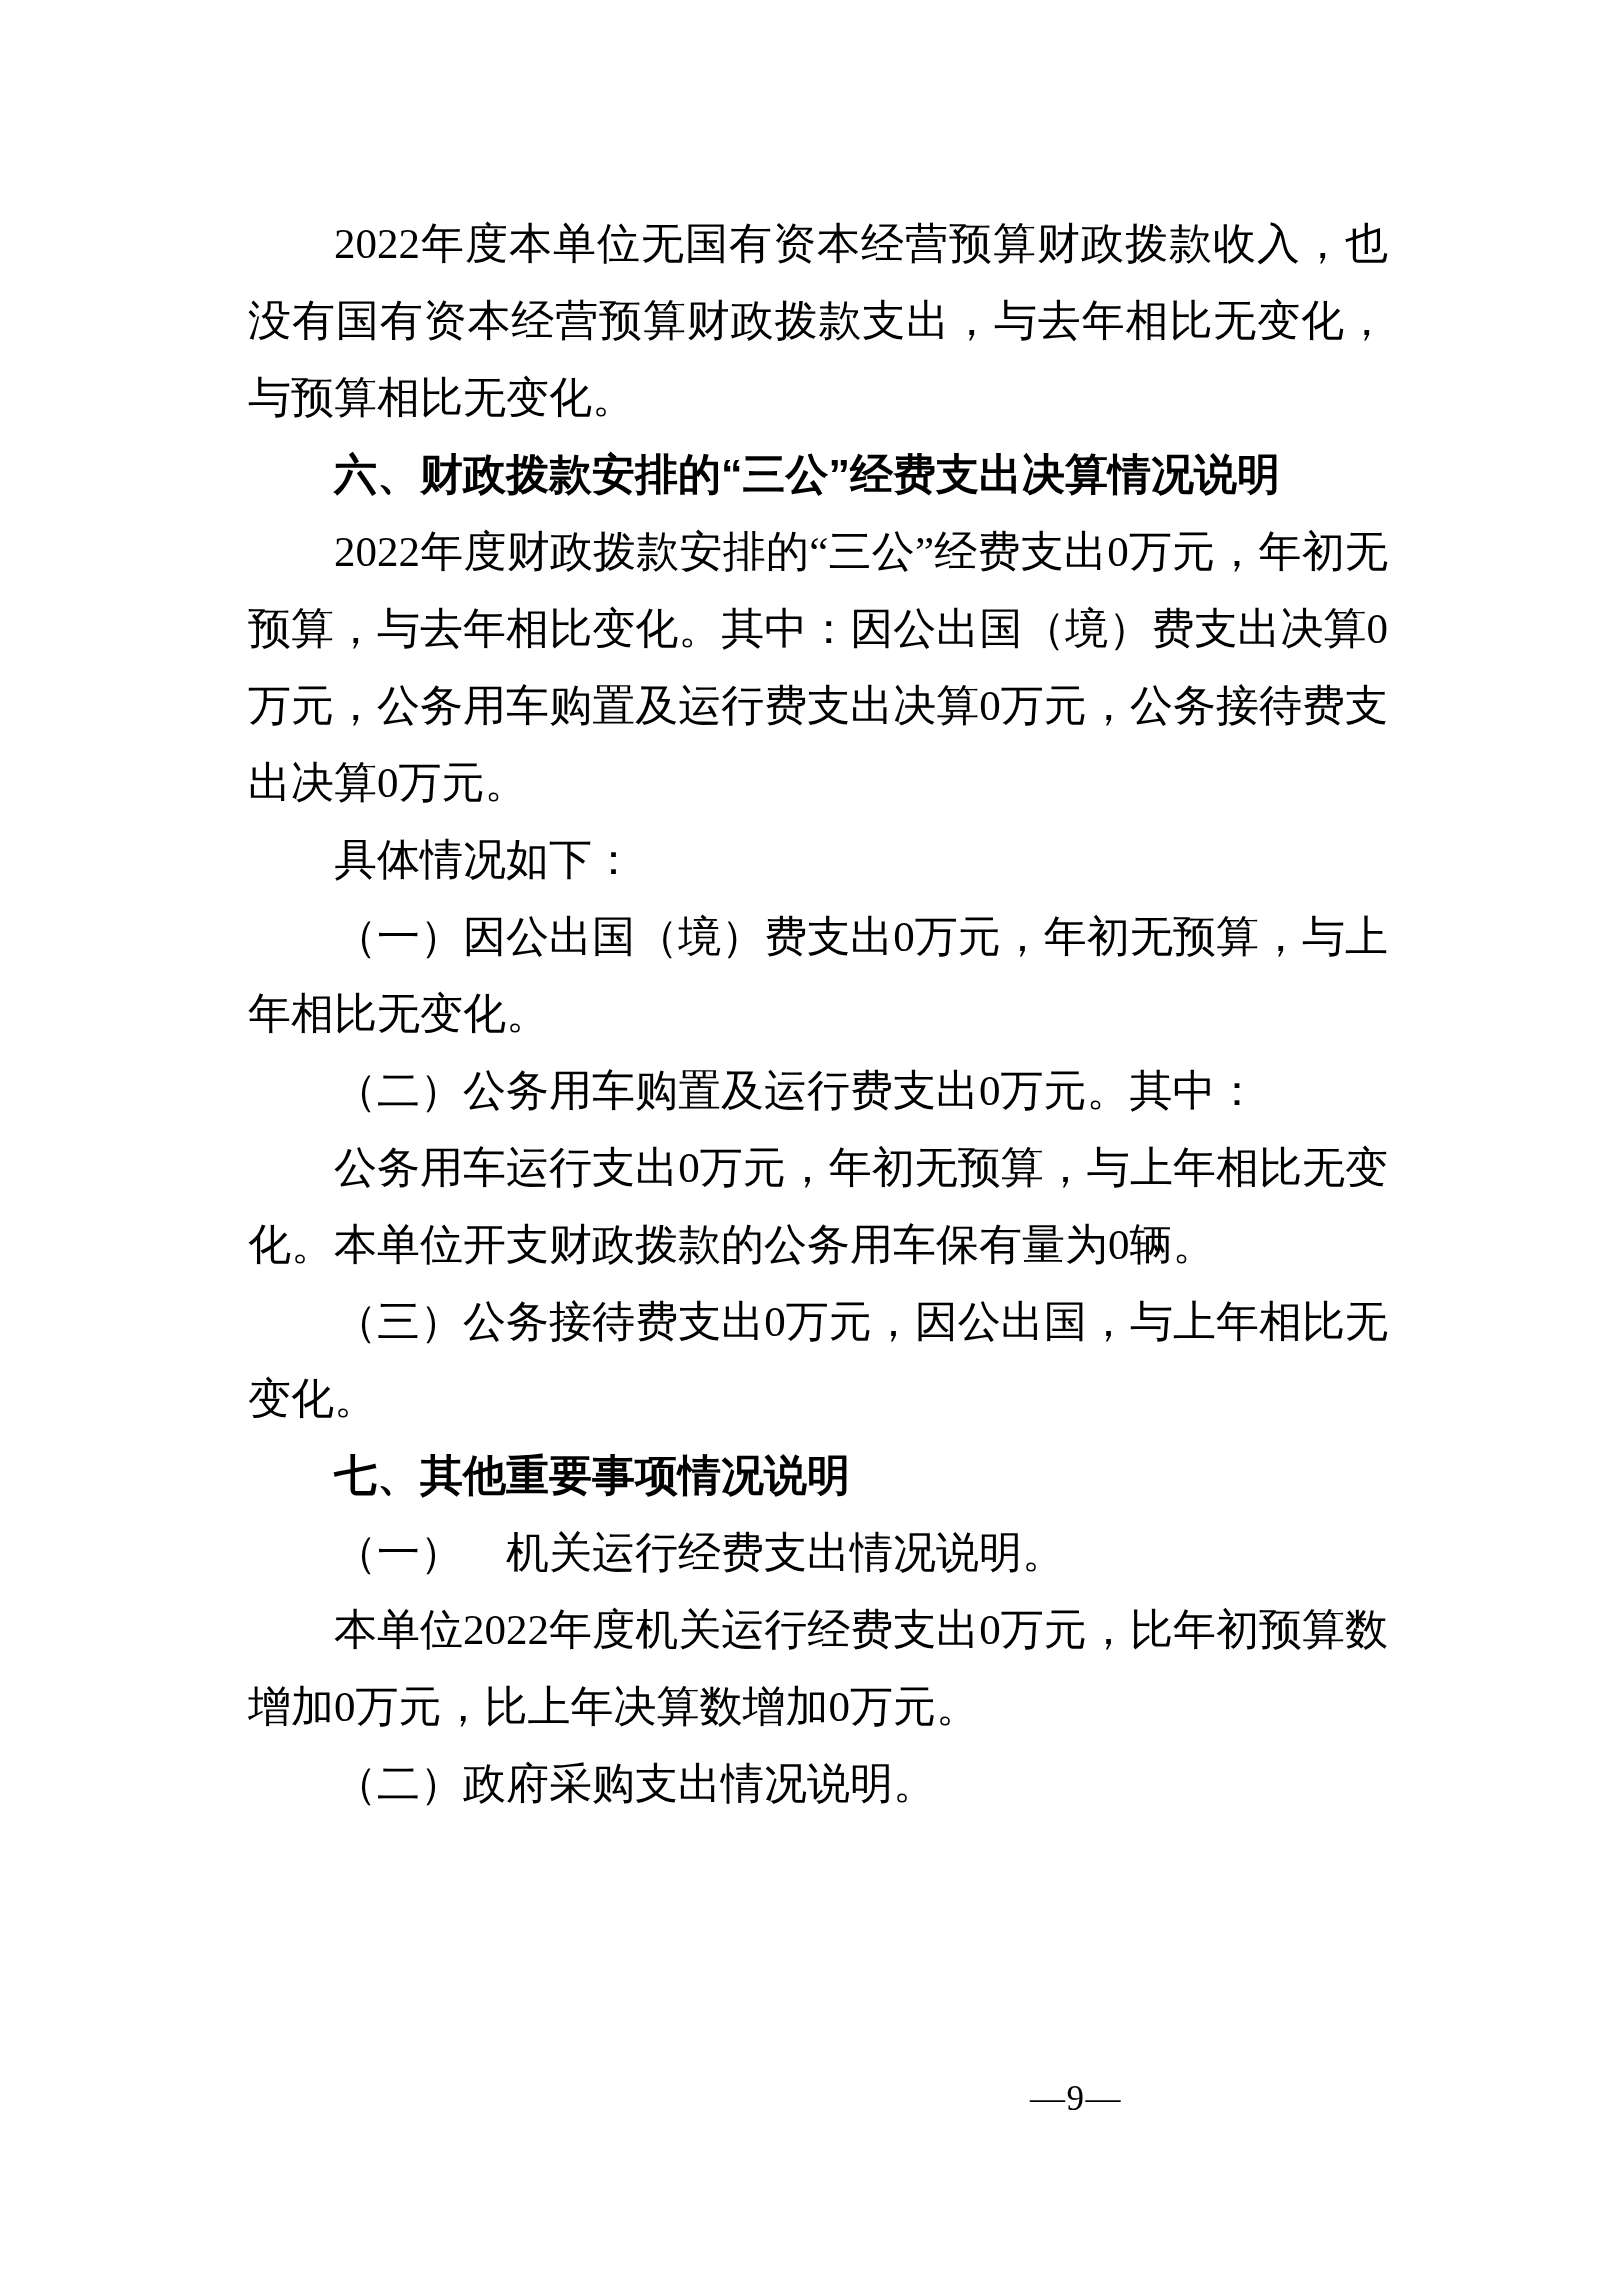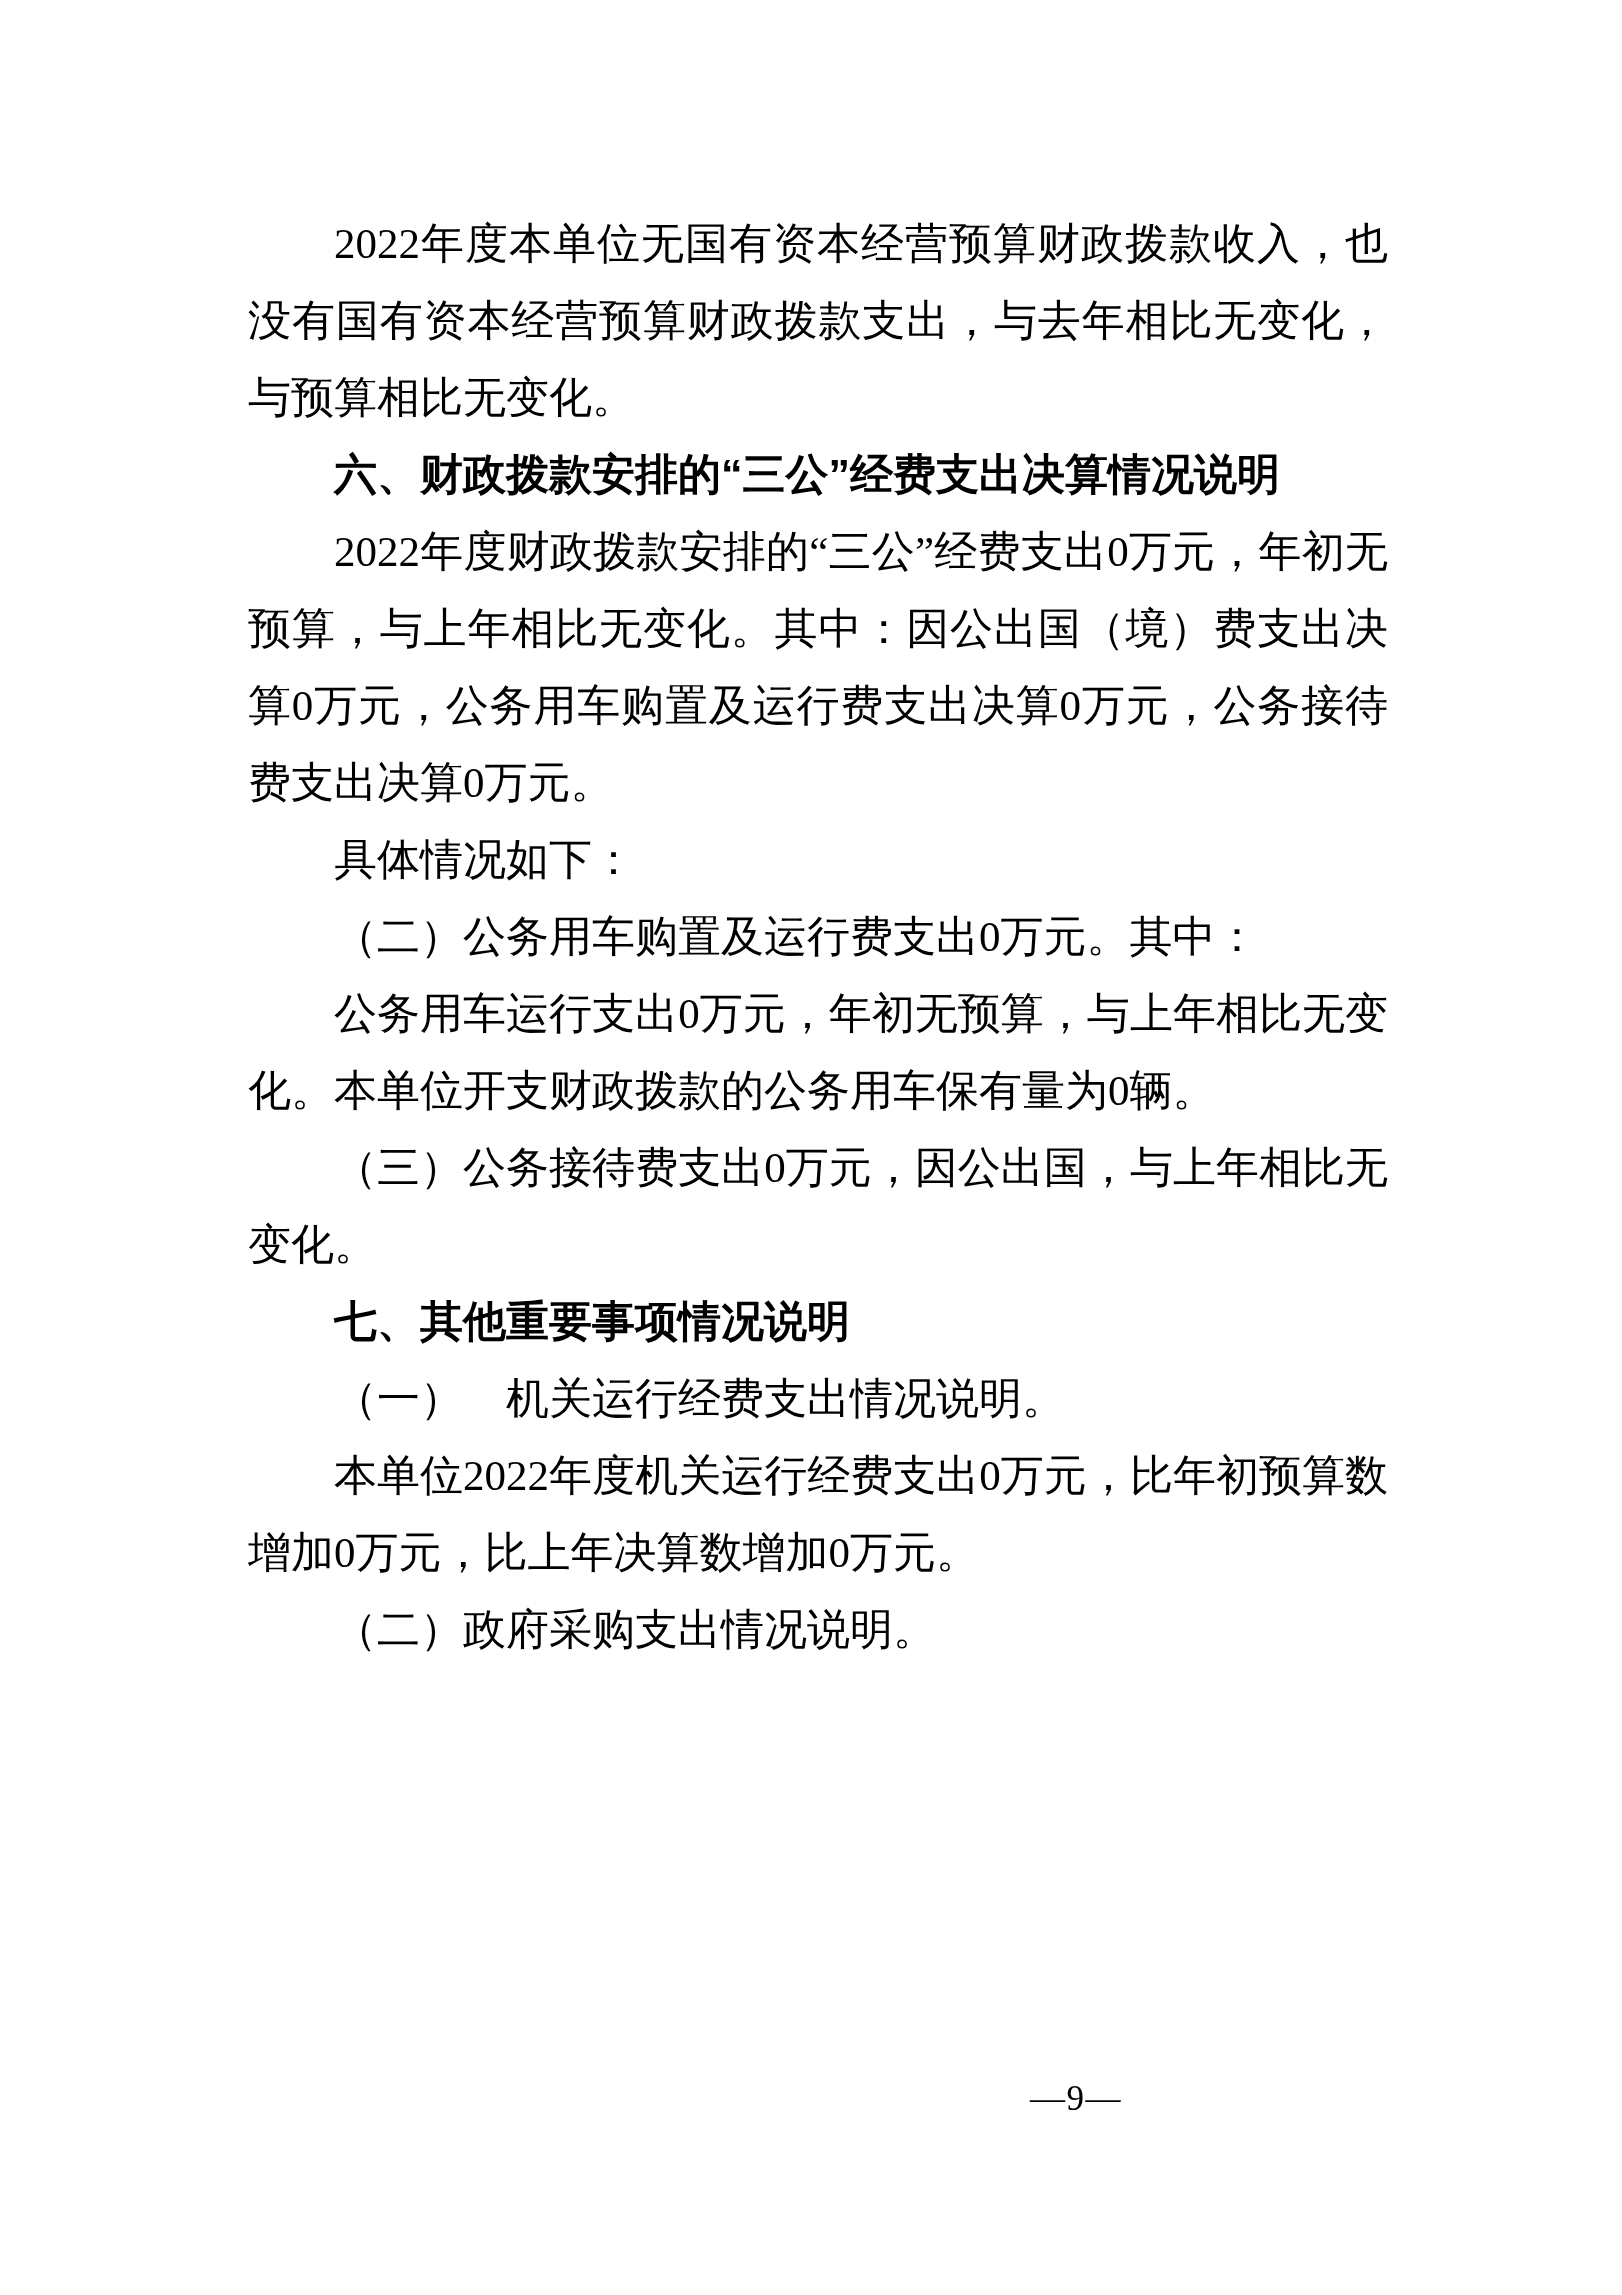--- a/index.html
+++ b/index.html
@@ -53,22 +53,23 @@
     white-space: nowrap;
   }
 </style>
 </head>
 <body>
 
 <div class="page">
   <div class="content">
     <p class="para">2022年度本单位无国有资本经营预算财政拨款收入，也没有国有资本经营预算财政拨款支出，与去年相比无变化，与预算相比无变化。</p>
     <p class="para heading">六、财政拨款安排的“三公”经费支出决算情况说明</p>
-    <p class="para">2022年度财政拨款安排的“三公”经费支出0万元，年初无预算，与上年相比无变化。其中：因公出国（境）费支出决算0万元，公务用车购置及运行费支出决算0万元，公务接待费支出决算0万元。</p>
+    <p class="para">2022年度财政拨款安排的“三公”经费支出0万元，年初无预算，与去年相比变化。其中：因公出国（境）费支出决算0万元，公务用车购置及运行费支出决算0万元，公务接待费支出决算0万元。</p>
     <p class="para">具体情况如下：</p>
+    <p class="para">（一）因公出国（境）费支出0万元，年初无预算，与上年相比无变化。</p>
     <p class="para">（二）公务用车购置及运行费支出0万元。其中：</p>
     <p class="para">公务用车运行支出0万元，年初无预算，与上年相比无变化。本单位开支财政拨款的公务用车保有量为0辆。</p>
     <p class="para">（三）公务接待费支出0万元，因公出国，与上年相比无变化。</p>
     <p class="para heading">七、其他重要事项情况说明</p>
     <p class="para">（一）　机关运行经费支出情况说明。</p>
     <p class="para">本单位2022年度机关运行经费支出0万元，比年初预算数增加0万元，比上年决算数增加0万元。</p>
     <p class="para">（二）政府采购支出情况说明。</p>
   </div>
   <p class="page-number">—9—</p>
 </div>

